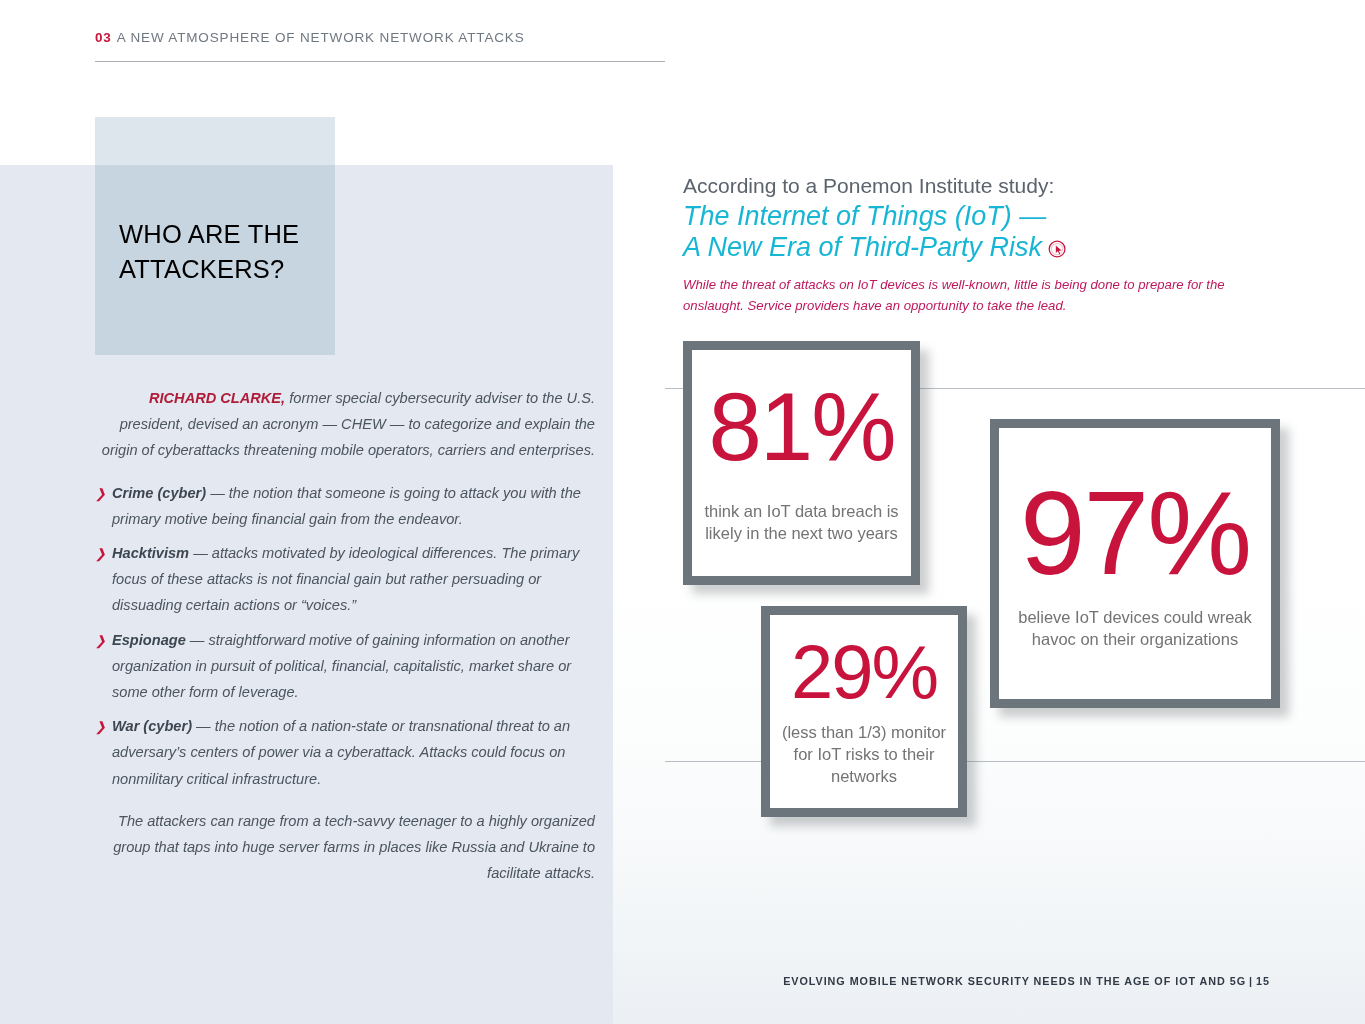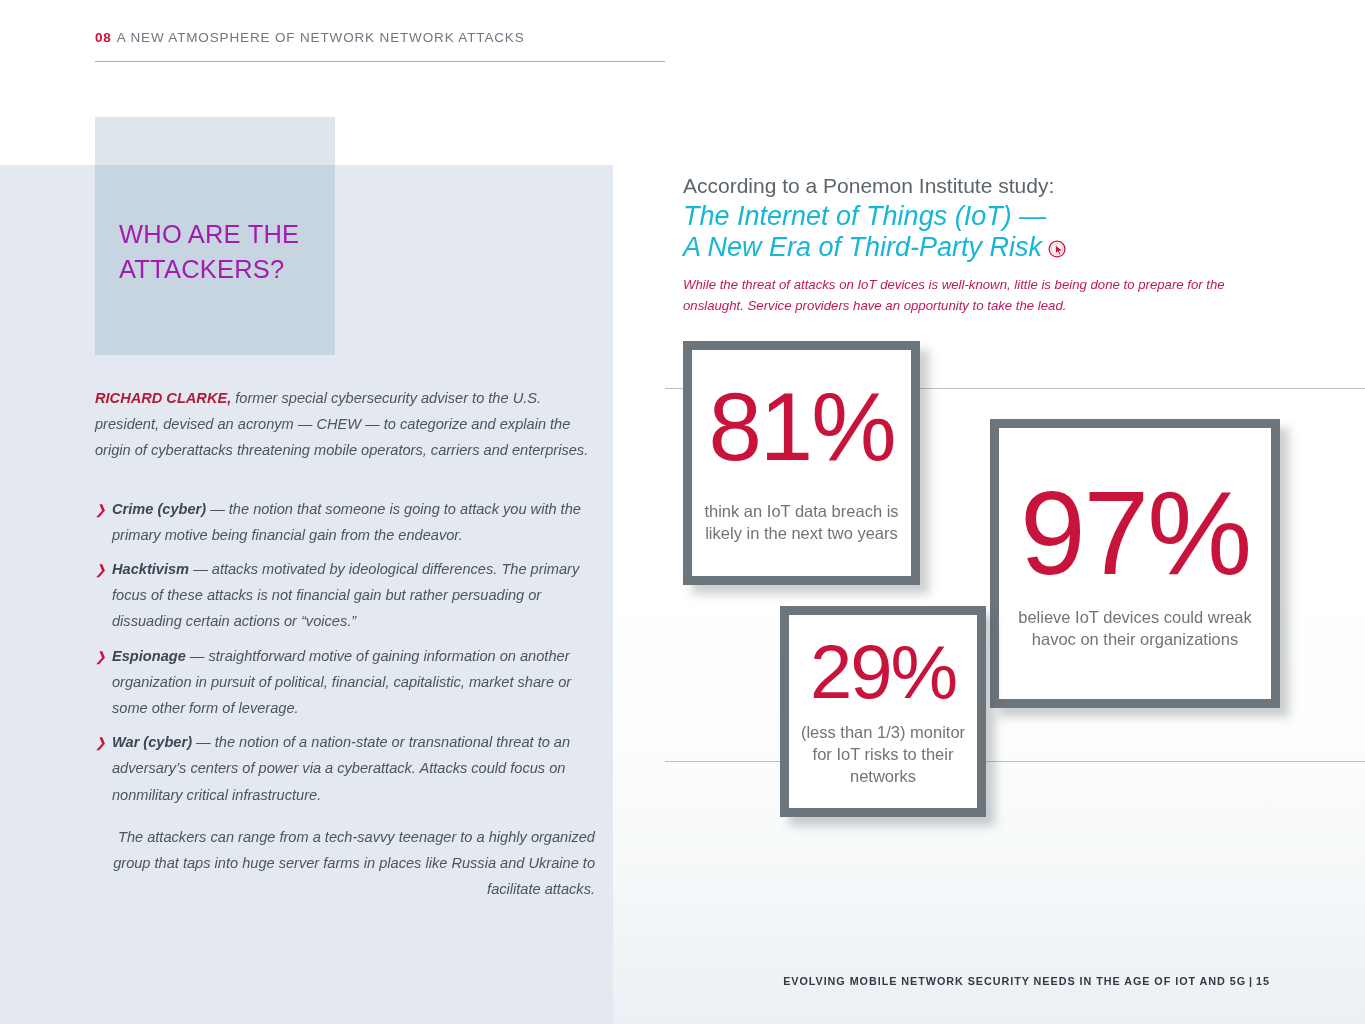--- a/index.html
+++ b/index.html
@@ -72,38 +72,39 @@
     position: absolute;
     left: 0; top: 48px; width: 100%; bottom: 0;
     background: #c7d5e0;
   }
   .title-box-text {
     position: absolute;
     left: 24px; top: 100px;
     width: 205px;
     font-size: 25.5px;
     line-height: 35px;
-    color: #a21caf;
+    color: #000000;
     font-weight: 400;
     letter-spacing: 0.2px;
   }
 
   
   .left-col {
     position: absolute;
     left: 95px; top: 385px;
     width: 500px;
     color: #4a5560;
   }
   .lead-para {
     font-size: 14.6px;
     font-style: italic;
     line-height: 26.2px;
-    margin: 0 0 32px 0;
+    margin: 0 0 16px 0;
     color: #4a5560;
+    text-align: right;
   }
   .lead-name {
     font-style: italic;
     font-weight: bold;
     color: #b01c38;
   }
   ul.chew-list {
     list-style: none;
     margin: 0;
     padding: 0;
@@ -222,21 +223,21 @@
   }
 
   #stat-81 { left: 683px; top: 341px; width: 237px; height: 244px; }
   #stat-81 .stat-number { font-size: 96px; margin-bottom: 16px; }
   #stat-81 .stat-caption { font-size: 16.5px; }
 
   #stat-97 { left: 990px; top: 419px; width: 290px; height: 289px; }
   #stat-97 .stat-number { font-size: 118px; margin-bottom: 6px; }
   #stat-97 .stat-caption { font-size: 16.5px; }
 
-  #stat-29 { left: 780px; top: 606px; width: 206px; height: 211px; }
+  #stat-29 { left: 761px; top: 606px; width: 206px; height: 211px; }
   #stat-29 .stat-number { font-size: 76px; margin-bottom: 2px; }
   #stat-29 .stat-caption { font-size: 16.5px; }
 
   
   .footer {
     position: absolute;
     right: 95px; top: 975px;
     font-size: 10.8px;
     letter-spacing: 0.95px;
     color: #2f3a46;
@@ -246,21 +247,21 @@
   .footer .sep { margin: 0 3px; }
 </style>
 </head>
 <body>
 
 <div class="bg-right-gradient"></div>
 <div class="bg-left-panel"></div>
 <div class="bg-left-panel-bottom"></div>
 
 <div class="page-header">
-  <span class="num">08</span><span>A NEW ATMOSPHERE OF NETWORK NETWORK ATTACKS</span>
+  <span class="num">03</span><span>A NEW ATMOSPHERE OF NETWORK NETWORK ATTACKS</span>
 </div>
 <div class="header-rule"></div>
 
 <div class="title-box">
   <div class="title-box-upper"></div>
   <div class="title-box-lower"></div>
   <div class="title-box-text">WHO ARE THE ATTACKERS?</div>
 </div>
 
 <div class="left-col">

